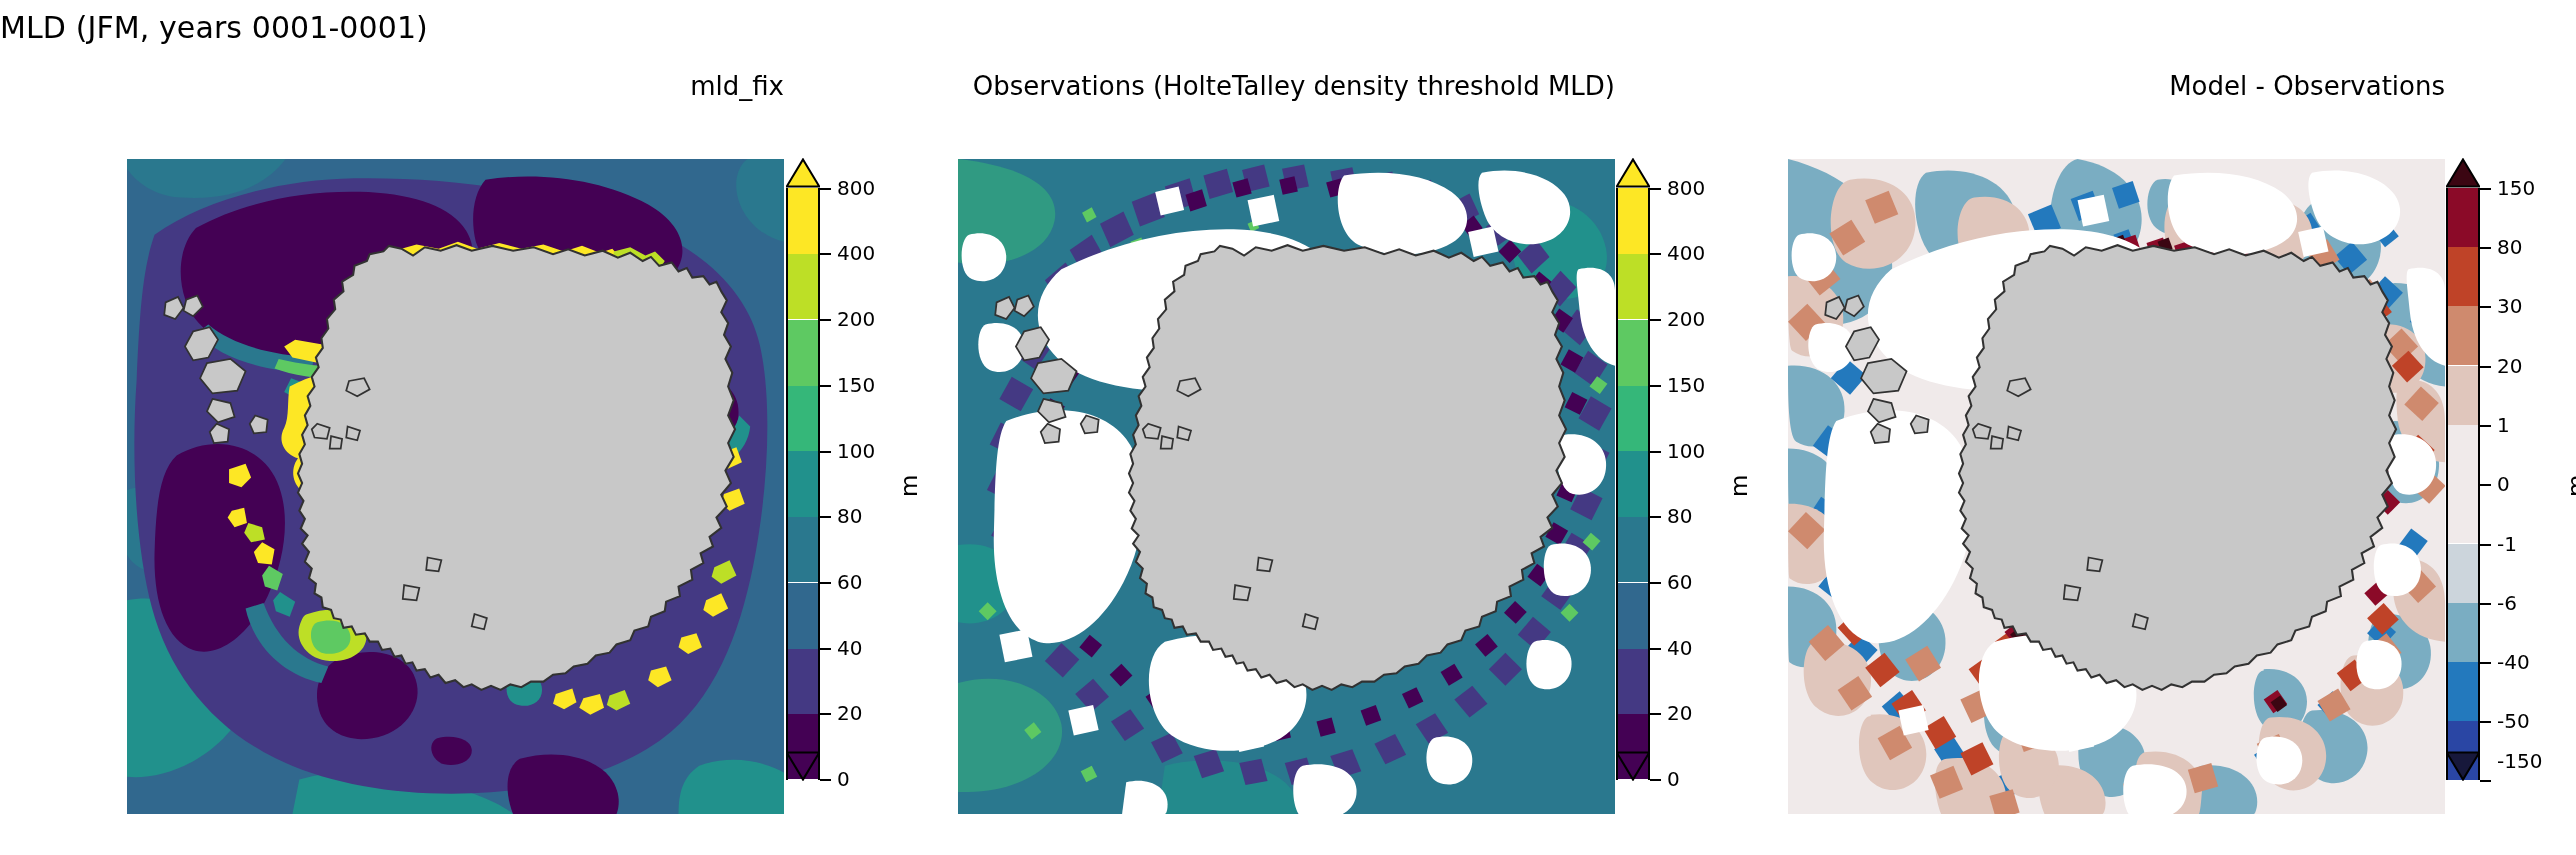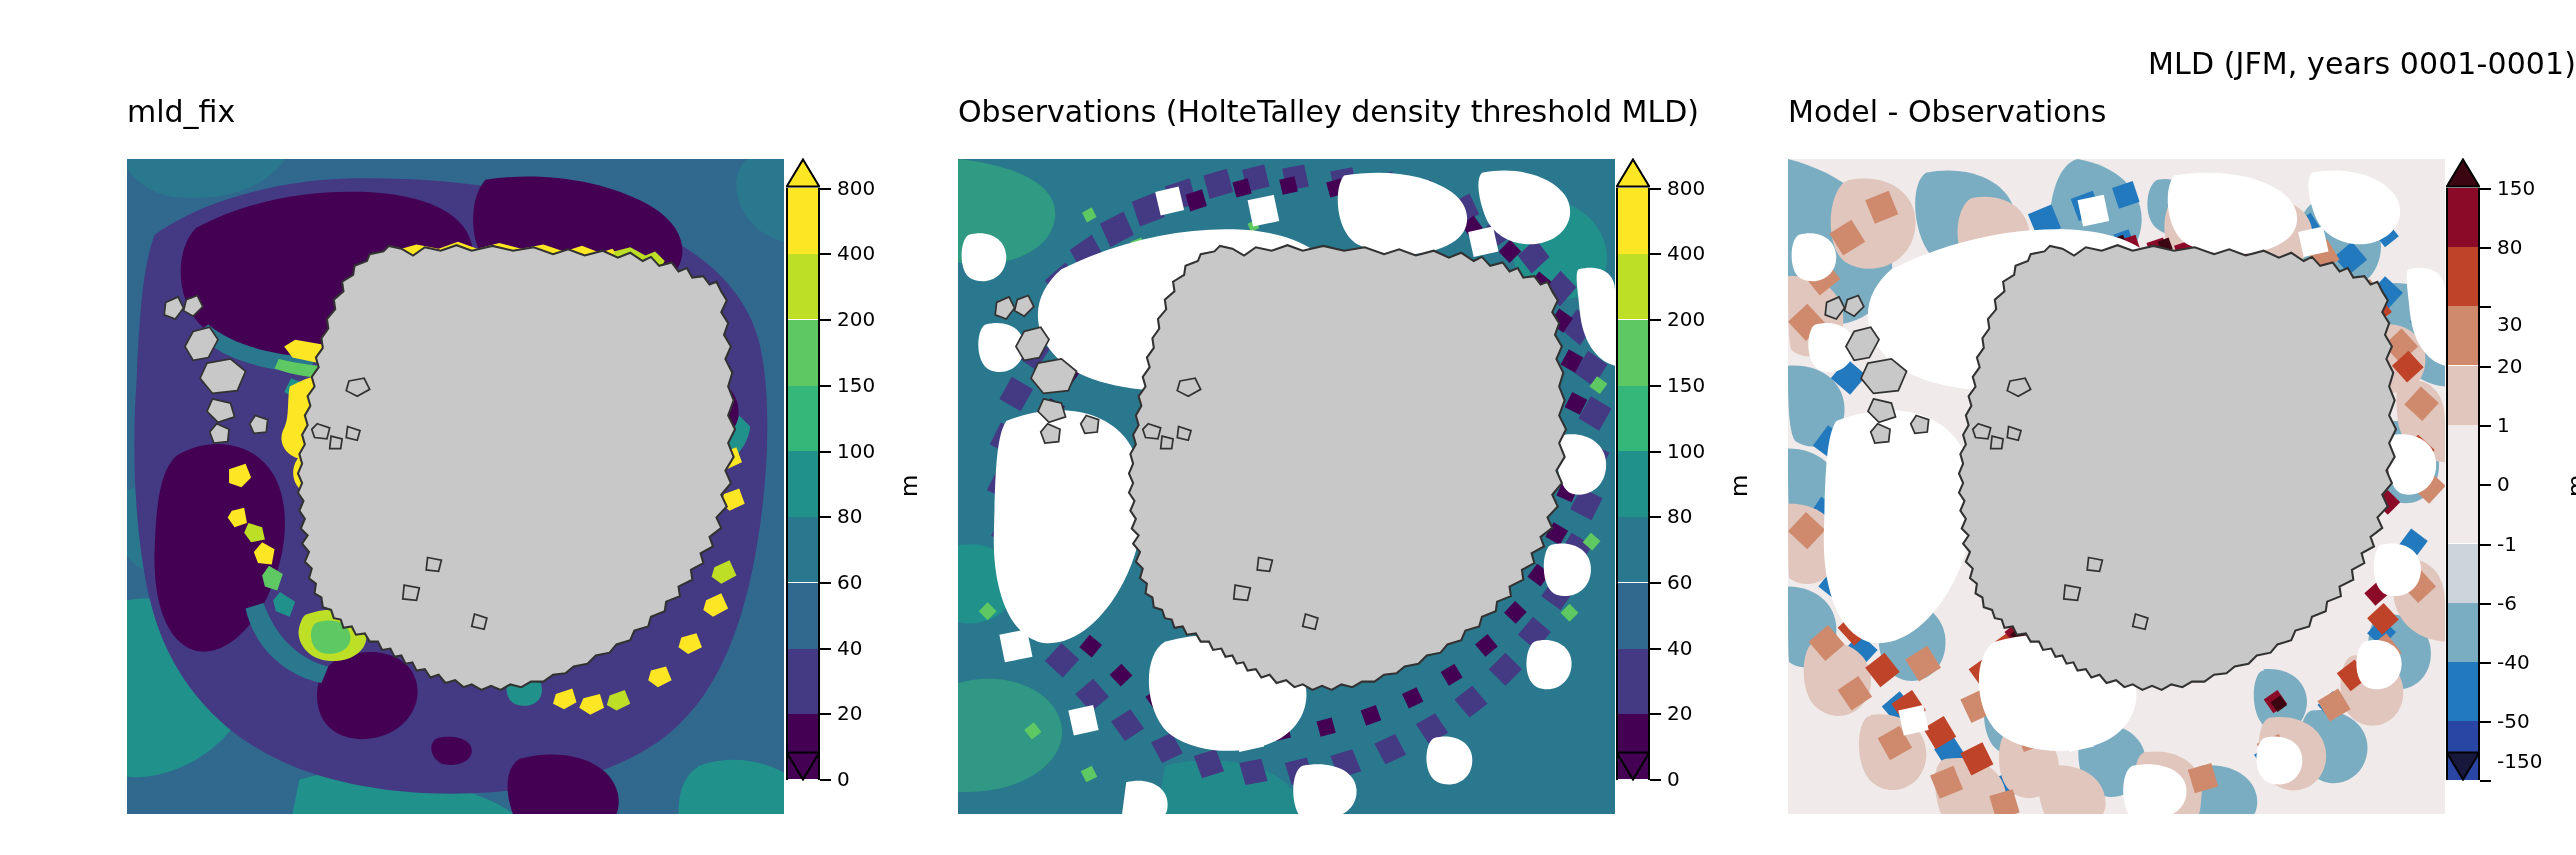--- a/index.html
+++ b/index.html
@@ -1,22 +1,22 @@
 <!DOCTYPE html>
 <html style="font-size:11px"><head>
 <meta charset="utf-8">
 <style>
   html,body{margin:0;padding:0;background:#fff;}
   body{width:2576px;height:856px;position:relative;overflow:hidden;
        font-family:"DejaVu Sans","Liberation Sans",sans-serif;color:#000;}
 
   
-  #suptitle{position:absolute;left:0;top:9.6px;width:2576px;text-align:right;
-            font-size:30px;letter-spacing:0.1px;white-space:nowrap;margin-top:36px;}
-  .panel-title{position:absolute;top:94px;text-align:left;font-size:30px;white-space:nowrap;}
+  #suptitle{position:absolute;left:0;top:9.6px;width:2576px;text-align:left;
+            font-size:30px;letter-spacing:0.1px;white-space:nowrap;}
+  .panel-title{position:absolute;top:71px;text-align:right;font-size:26px;white-space:nowrap;}
 
   
   .axes{position:absolute;top:159px;width:657px;height:655px;overflow:hidden;background:#fff;}
   .mapsvg{position:absolute;left:0;top:0;width:657px;height:655px;display:block;}
 
   
   .cbar{position:absolute;top:159px;width:34px;height:621px;}
   .cbar .band{position:absolute;left:0;width:34px;box-sizing:border-box;}
   .cbar .body-outline{position:absolute;left:0;top:29px;width:34px;height:592px;
         box-sizing:border-box;border-left:2.1px solid #000;border-right:2.1px solid #000;}
@@ -653,21 +653,21 @@
   <div class="tick" style="top:207px;"></div>
   <div class="tick" style="top:266px;"></div>
   <div class="tick" style="top:325px;"></div>
   <div class="tick" style="top:385px;"></div>
   <div class="tick" style="top:444px;"></div>
   <div class="tick" style="top:503px;"></div>
   <div class="tick" style="top:562px;"></div>
   <div class="tick" style="top:621px;"></div>
   <div class="ticklab" style="top:29px;">150</div>
   <div class="ticklab" style="top:88px;">80</div>
-  <div class="ticklab" style="top:165px;">30</div>
+  <div class="ticklab" style="top:147px;">30</div>
   <div class="ticklab" style="top:207px;">20</div>
   <div class="ticklab" style="top:266px;">1</div>
   <div class="ticklab" style="top:325px;">0</div>
   <div class="ticklab" style="top:385px;">-1</div>
   <div class="ticklab" style="top:444px;">-6</div>
   <div class="ticklab" style="top:503px;">-40</div>
   <div class="ticklab" style="top:562px;">-50</div>
   <div class="ticklab" style="top:602px;">-150</div>
   <div class="cbar-unit" style="left:117px;top:338px;">m</div>
 </div>

